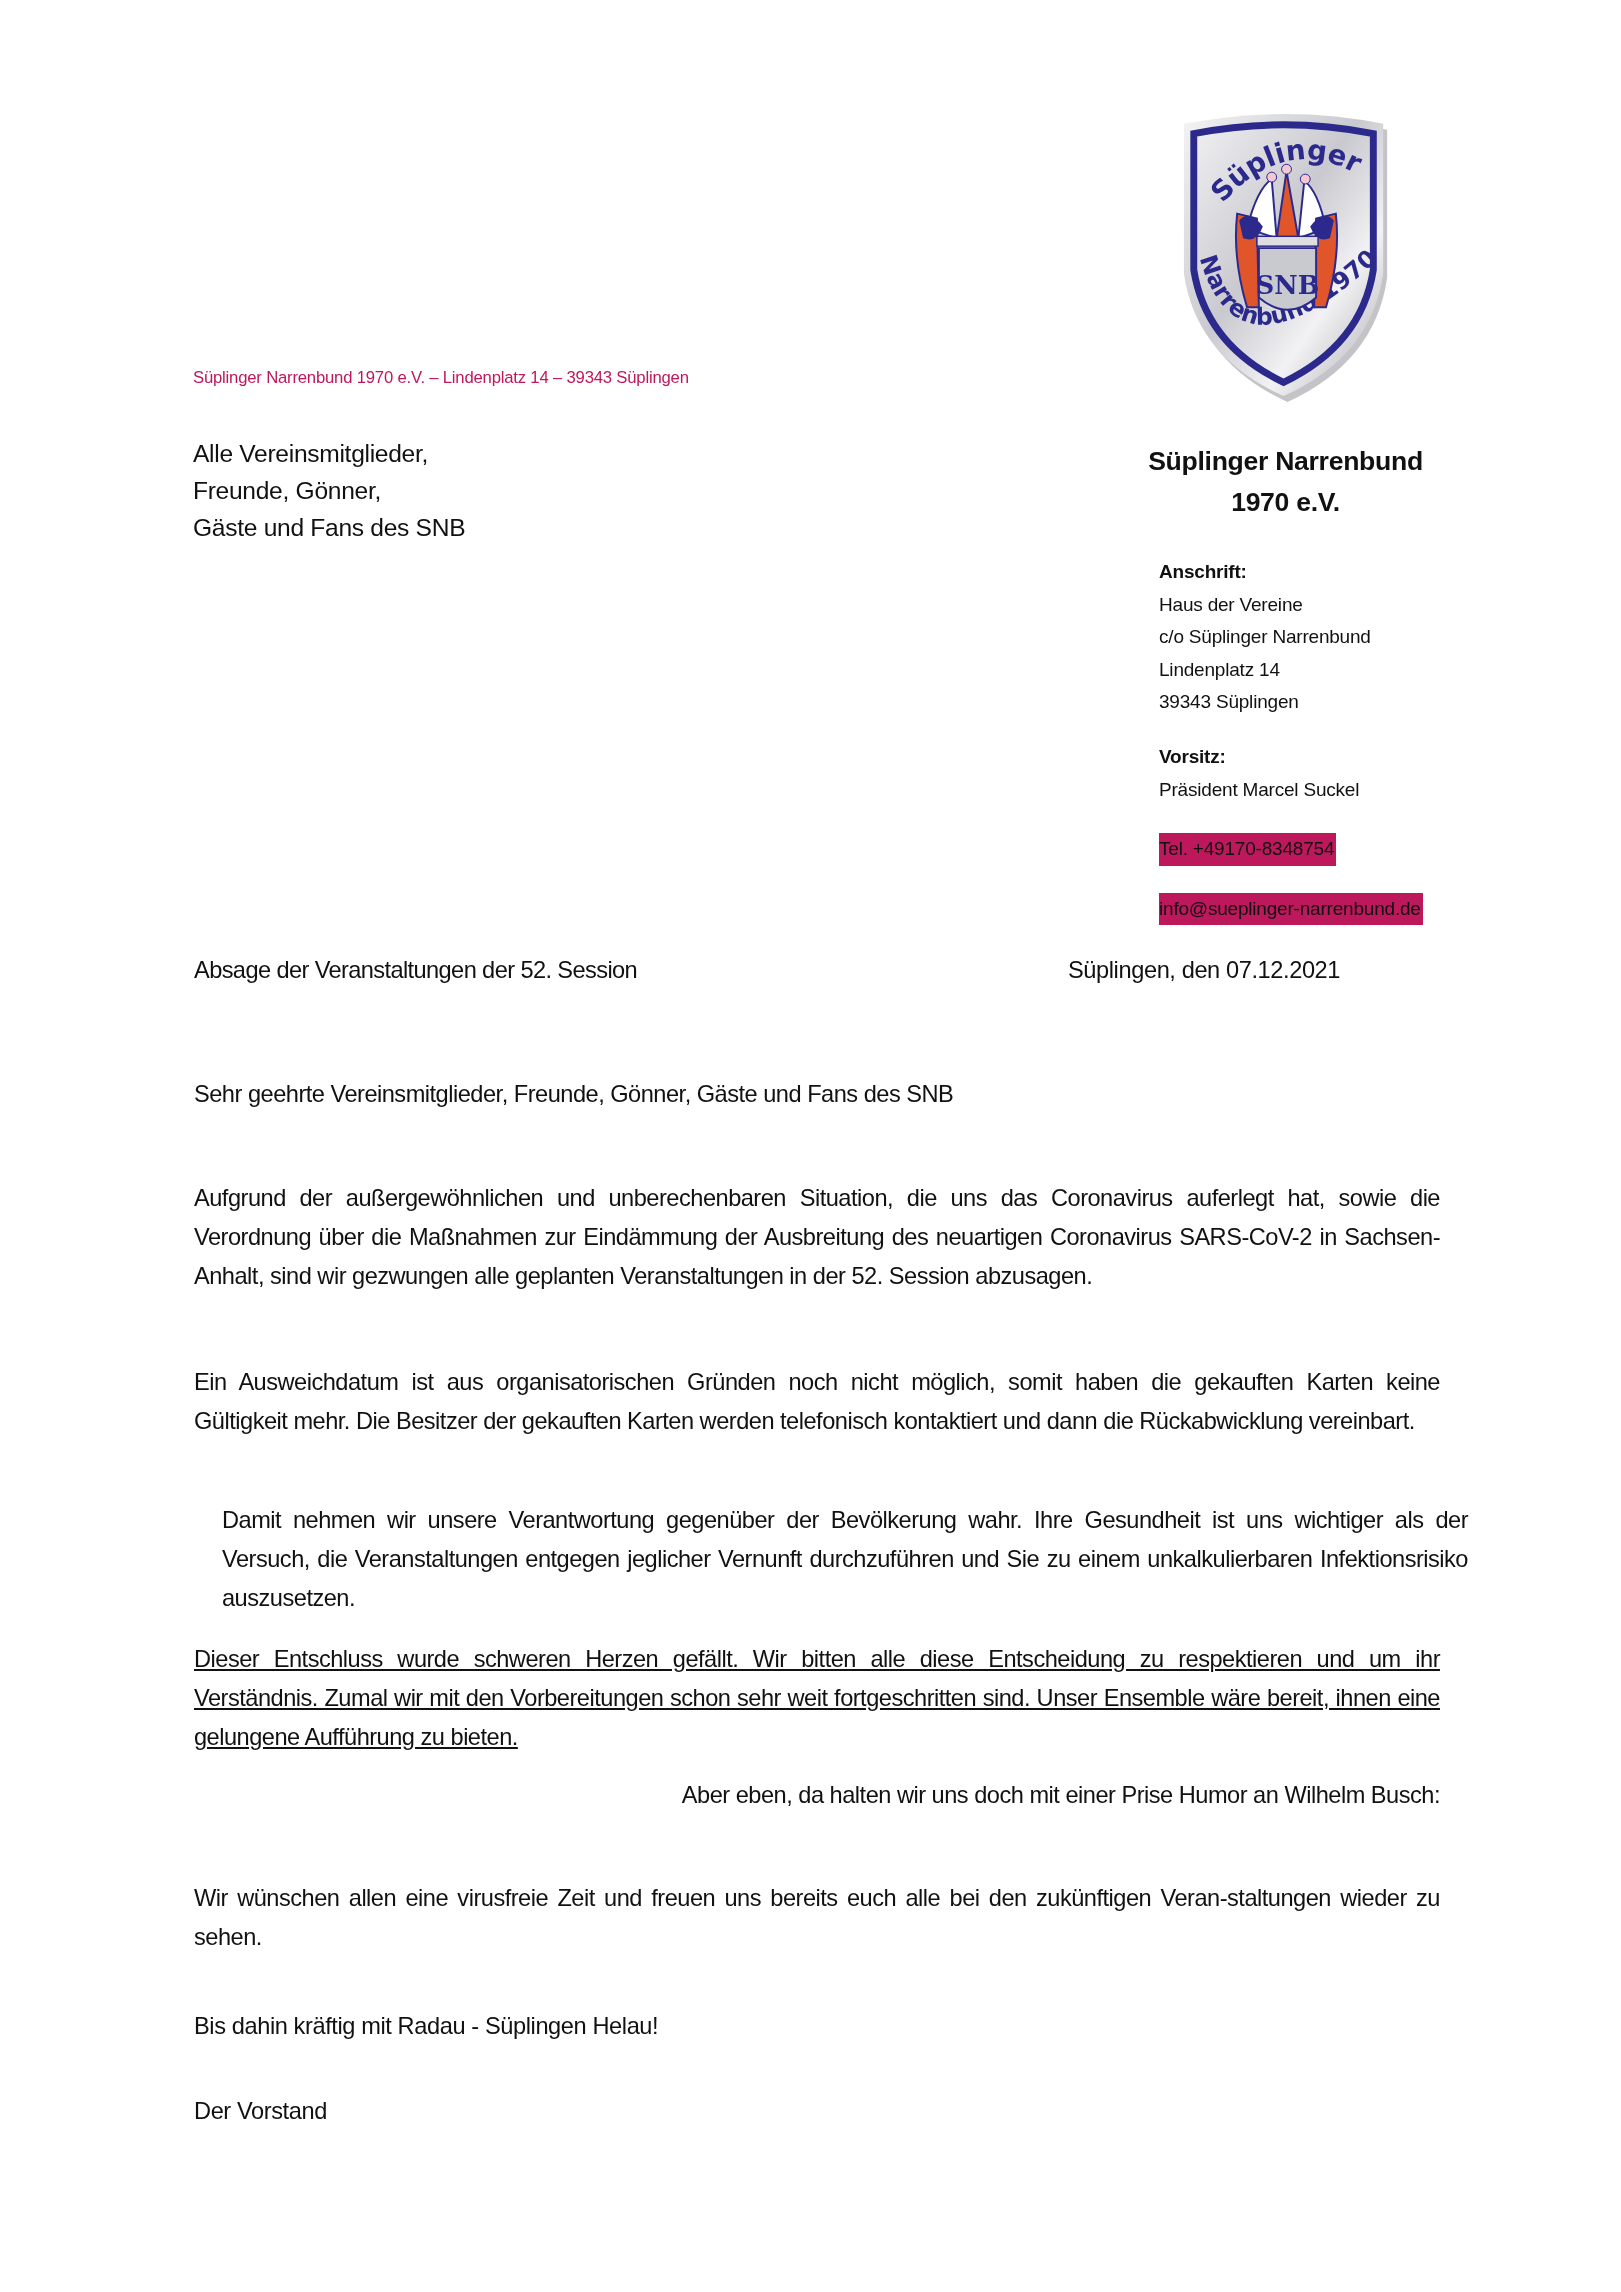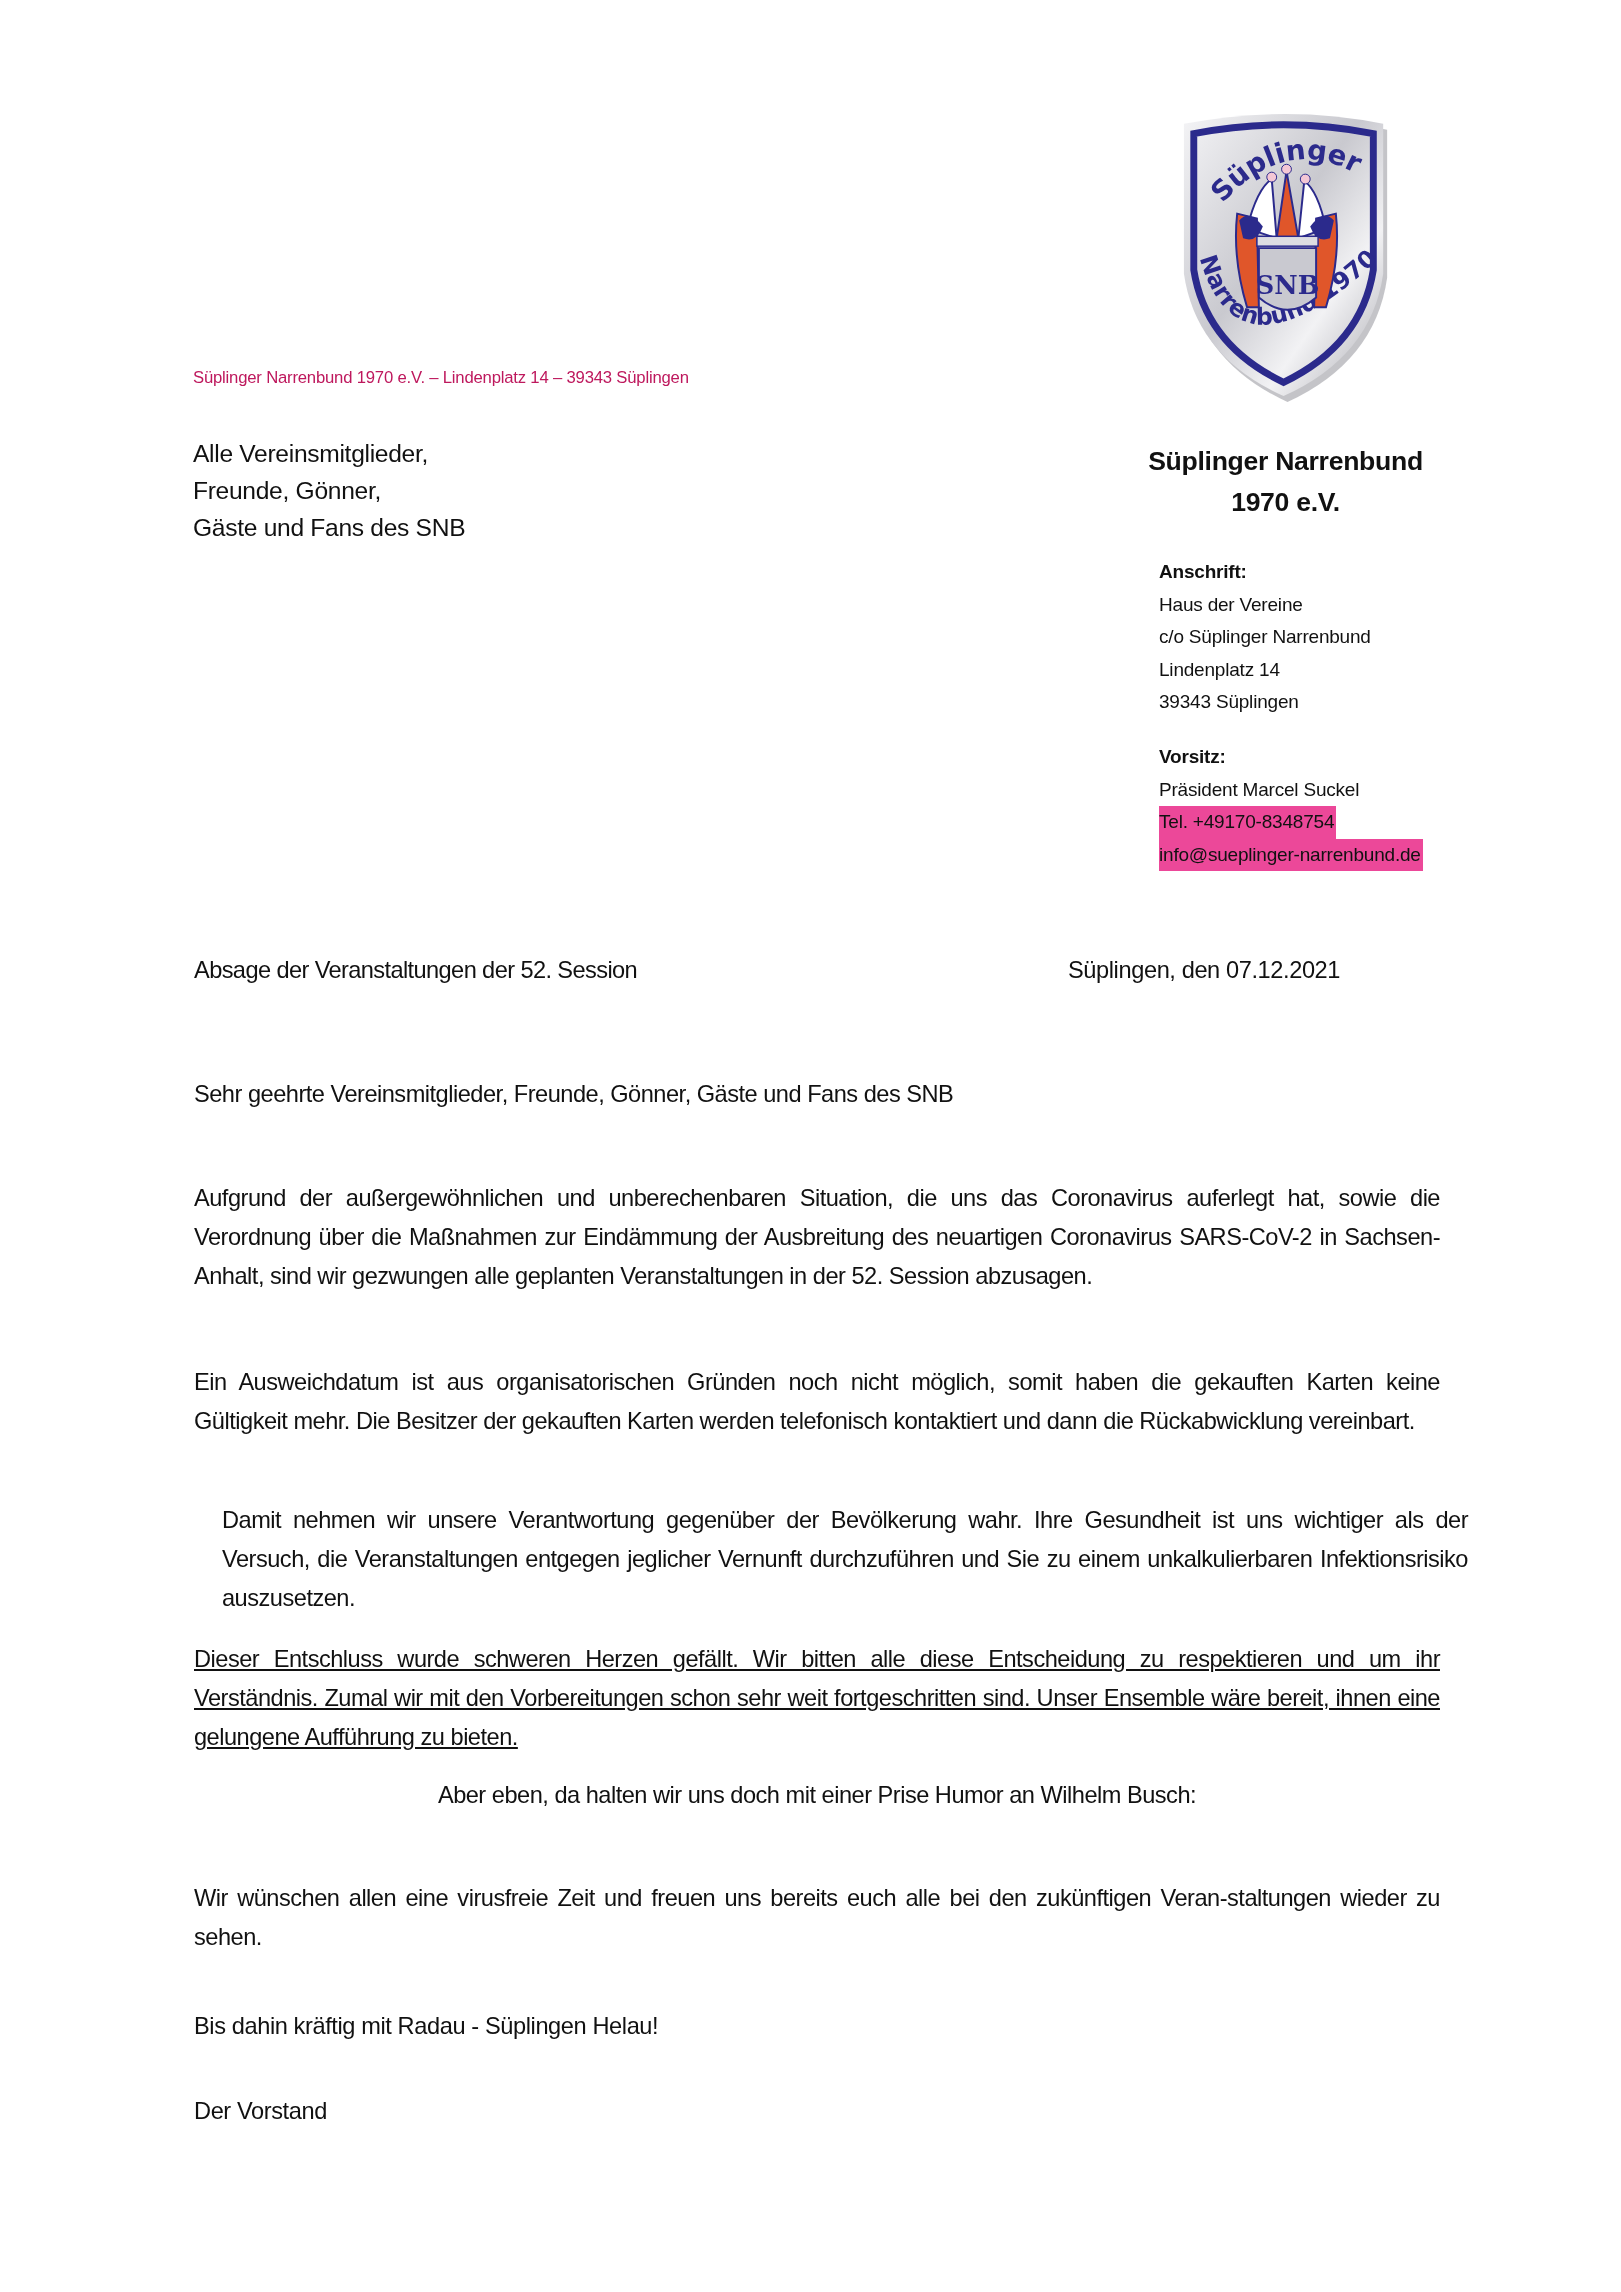--- a/index.html
+++ b/index.html
@@ -14,34 +14,34 @@
   }
   .recipient { left: 193px; top: 435px; font-size: 24.6px; line-height: 37px; letter-spacing: -0.3px; }
   .recipient div { white-space: nowrap; }
   .org-name {
     left: 1133px; top: 441px; width: 305px; text-align: center;
     font-size: 26.6px; font-weight: bold; line-height: 41px; letter-spacing: -0.3px;
   }
   .contact { left: 1159px; top: 556px; font-size: 19px; line-height: 32.5px; letter-spacing: -0.2px; }
   .contact .label { font-weight: bold; }
   .contact .gap { height: 22.7px; }
-  .contact .shade { background: #ec4899; display: inline-block; padding-right: 2px; }
+  .contact .shade { background: #be185d; display: inline-block; padding-right: 2px; margin-top: 27px; }
   .subject-row { left: 194px; top: 957px; width: 1202px; font-size: 23.6px; }
   .subject { font-weight: normal; letter-spacing: -0.6px; }
   .date { position: absolute; left: 874px; top: 0; letter-spacing: -0.4px; }
   .salutation { left: 194px; top: 1081px; font-size: 23.6px; letter-spacing: -0.5px; }
   .body-text {
     left: 194px; width: 1246px; font-size: 23.6px; line-height: 39px;
     text-align: justify; letter-spacing: -0.5px;
   }
   .p1 { top: 1179px; }
   .p2 { top: 1363px; }
   .p3 { top: 1501px; margin-left: 28px; }
   .p4 { top: 1640px; text-decoration: underline; }
-  .quote { left: 194px; width: 1246px; top: 1776px; font-size: 23.6px; line-height: 39px; text-align: center; letter-spacing: -0.5px; }
+  .quote { left: 194px; width: 1246px; top: 1776px; font-size: 23.6px; line-height: 39px; text-align: right; letter-spacing: -0.5px; }
   .p5 { top: 1879px; }
   .closing { left: 194px; top: 2013px; font-size: 23.6px; letter-spacing: -0.4px; }
   .signature { left: 194px; top: 2098px; font-size: 23.6px; letter-spacing: -0.4px; }
   .logo { left: 1178px; top: 110px; width: 219px; height: 296px; }
 </style>
 </head>
 <body>
 
 <div class="abs logo">
   <svg width="219" height="296" viewBox="0 0 222 300">

